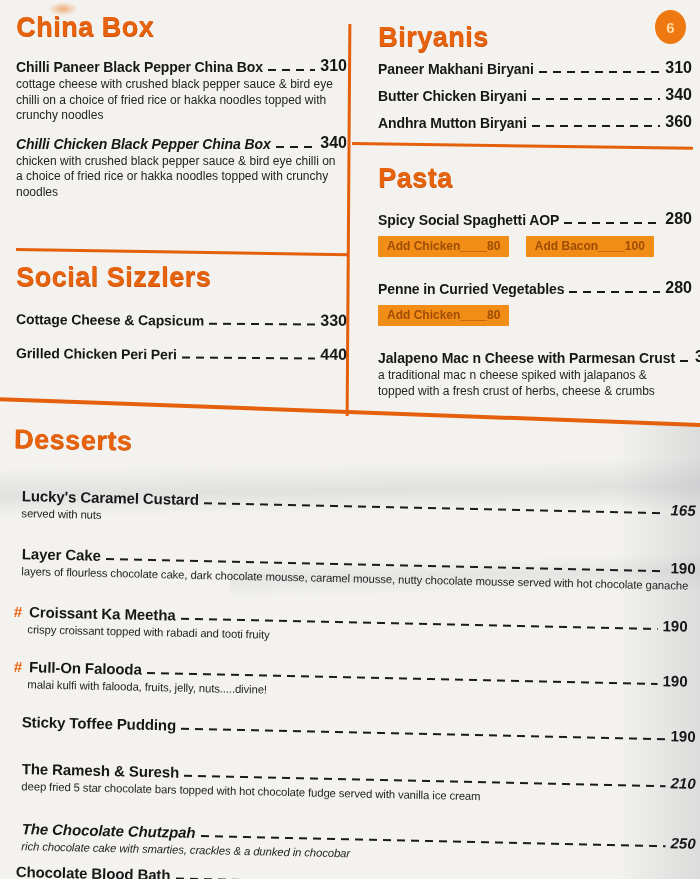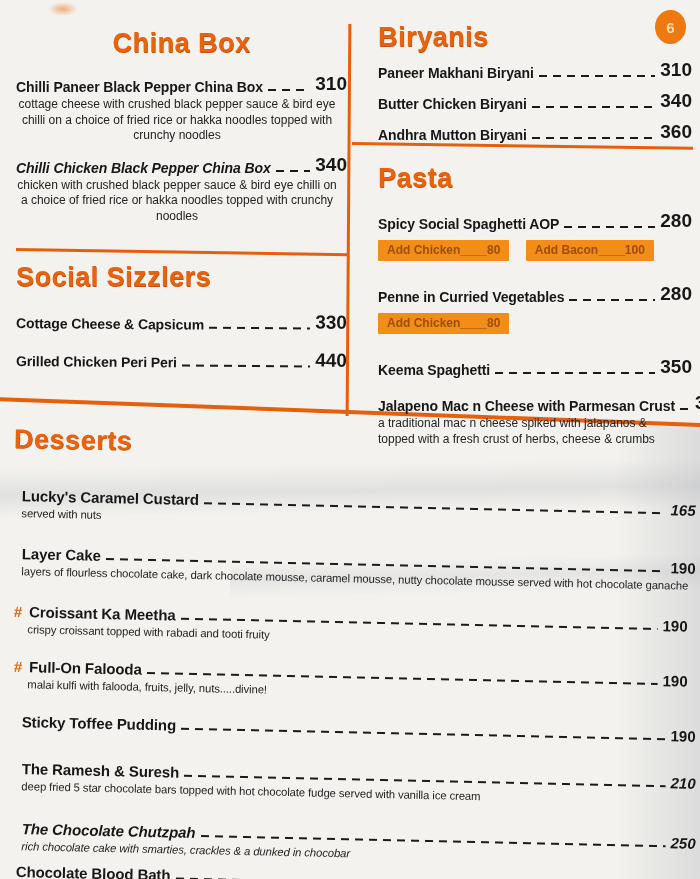--- a/index.html
+++ b/index.html
@@ -25,25 +25,25 @@
   #div-sizzler { left:16px; top:248px; width:332px; transform:rotate(.9deg); }
   #div-full { left:-6px; top:397px; width:714px; height:4px; transform:rotate(2.1deg); }
   
   .sec-title { margin:0; color:#e8630d; font-weight:800; font-size:27px; letter-spacing:.5px;
     text-shadow:.5px .5px 0 #c9500a; }
   
   .mrow { display:flex; align-items:flex-end; }
   .iname { font-weight:700; font-size:14px; white-space:nowrap; letter-spacing:-.1px; }
   .lead { flex:1 1 10px; min-width:10px; height:2px; margin:0 5px 4px 5px;
     background:repeating-linear-gradient(90deg,#1b1b1b 0 8px, transparent 8px 14px); }
-  .price { font-weight:700; font-size:19px; white-space:nowrap; }
+  .price { font-weight:700; font-size:16px; white-space:nowrap; }
   .desc { font-size:12px; line-height:1.3; color:#232323; margin-top:2px; max-width:322px; }
   .it { font-style:italic; }
   
-  #china-box { position:absolute; left:16px; top:28px; width:331px;text-align:center; }
+  #china-box { position:absolute; left:16px; top:12px; width:331px; }
   #china-box .sec-title { margin-bottom:14px; }
   .china-item { margin-bottom:10px; }
   #schezwan-row { margin-top:10px; }
   #social-sizzlers { position:absolute; left:16px; top:262px; width:331px; }
   #social-sizzlers .sec-title { margin-bottom:0; }
   #social-sizzlers .mrow { margin-top:16px; transform:rotate(.5deg); transform-origin:left; }
   #biryanis { position:absolute; left:378px; top:22px; width:314px; }
   #biryanis .sec-title { margin-bottom:6px; }
   #biryanis .mrow { margin-bottom:9px; }
   #pasta { position:absolute; left:378px; top:163px; width:314px; }
@@ -148,25 +148,20 @@
       <span class="pill">Add Bacon____100</span>
     </div>
     <div class="mrow">
       <span class="iname">Penne in Curried Vegetables</span>
       <span class="lead"></span>
       <span class="price">280</span>
     </div>
     <div class="addons">
       <span class="pill">Add Chicken____80</span>
     </div>
-    <div class="mrow" style="margin-bottom:14px">
-      <span class="iname">Keema Spaghetti</span>
-      <span class="lead"></span>
-      <span class="price">350</span>
-    </div>
     <div>
       <div class="mrow">
         <span class="iname">Jalapeno Mac n Cheese with Parmesan Crust</span>
         <span class="lead"></span>
         <span class="price">350</span>
       </div>
       <div class="desc">a traditional mac n cheese spiked with jalapanos &amp; topped with a fresh crust of herbs, cheese &amp; crumbs</div>
     </div>
   </section>
 

